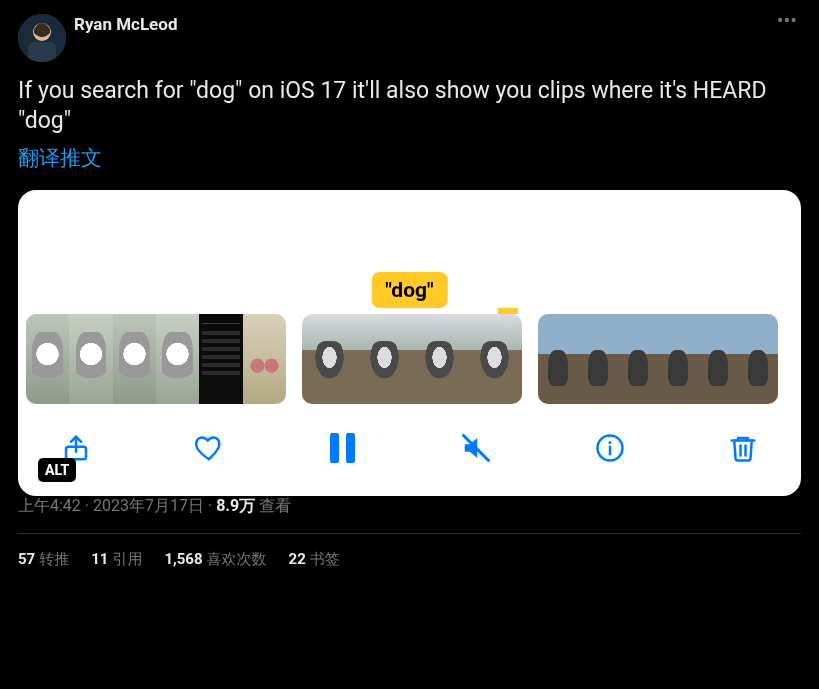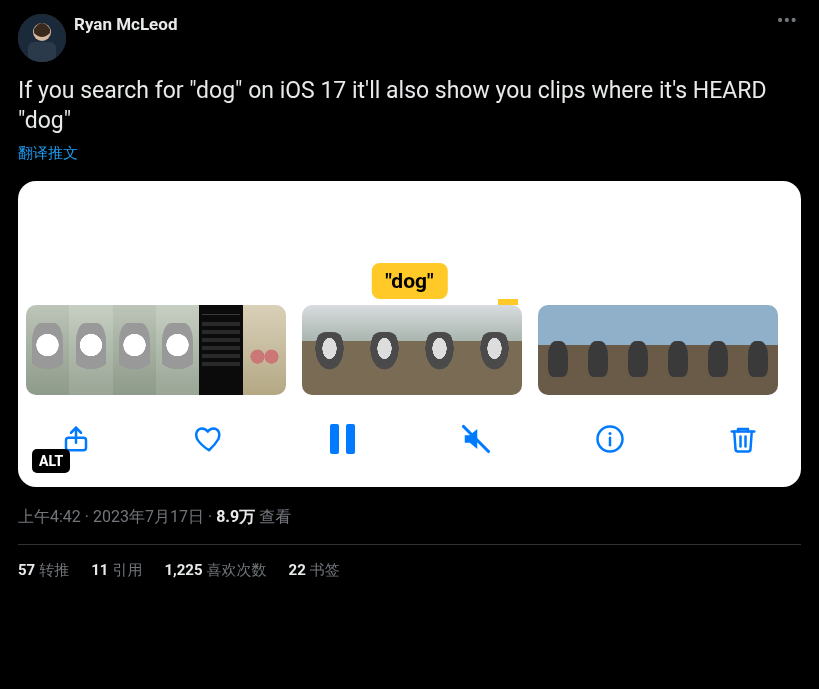--- a/index.html
+++ b/index.html
@@ -50,21 +50,21 @@
   }
   .body-text {
     margin-top: 14px;
     font-size: 23px;
     line-height: 30px;
     color: #e7e9ea;
   }
   .translate-link {
     margin-top: 8px;
     color: #1d9bf0;
-    font-size: 15px;
+    font-size: 21px;
     cursor: pointer;
   }
   .media-card {
     margin-top: 18px;
     border-radius: 18px;
     background: #fff;
     position: relative;
     overflow: hidden;
   }
   .media-top {
@@ -136,31 +136,30 @@
   .pause-bars { display: flex; gap: 7px; }
   .pause-bars span {
     display: block;
     width: 9px;
     height: 30px;
     background: #007aff;
     border-radius: 2px;
   }
   .alt-badge {
     position: absolute;
-    left: 14px;
+    left: 20px;
     bottom: 14px;
     background: #000;
     color: #fff;
     font-weight: 800;
     font-size: 14px;
     padding: 4px 7px;
     border-radius: 5px;
   }
   .meta-line {
-    margin-top: 20px;
     color: #71767b;
     font-size: 16px;
   }
   .meta-line .sep { padding: 0 4px; }
   .meta-line .views-num { color: #e7e9ea; font-weight: 700; }
   .divider {
     border: none;
     border-top: 1px solid #2f3336;
     margin: 16px 0 0 0;
   }
@@ -295,17 +294,17 @@
 
   <div class="meta-line">
     <span>上午4:42</span><span class="sep">·</span><span>2023年7月17日</span><span class="sep">·</span><span class="views-num">8.9万</span> <span>查看</span>
   </div>
 
   <hr class="divider">
 
   <div class="stats">
     <div><span class="num">57</span><span>转推</span></div>
     <div><span class="num">11</span><span>引用</span></div>
-    <div><span class="num">1,225</span><span>喜欢次数</span></div>
+    <div><span class="num">1,568</span><span>喜欢次数</span></div>
     <div><span class="num">22</span><span>书签</span></div>
   </div>
 
 </div>
 
 </body></html>

